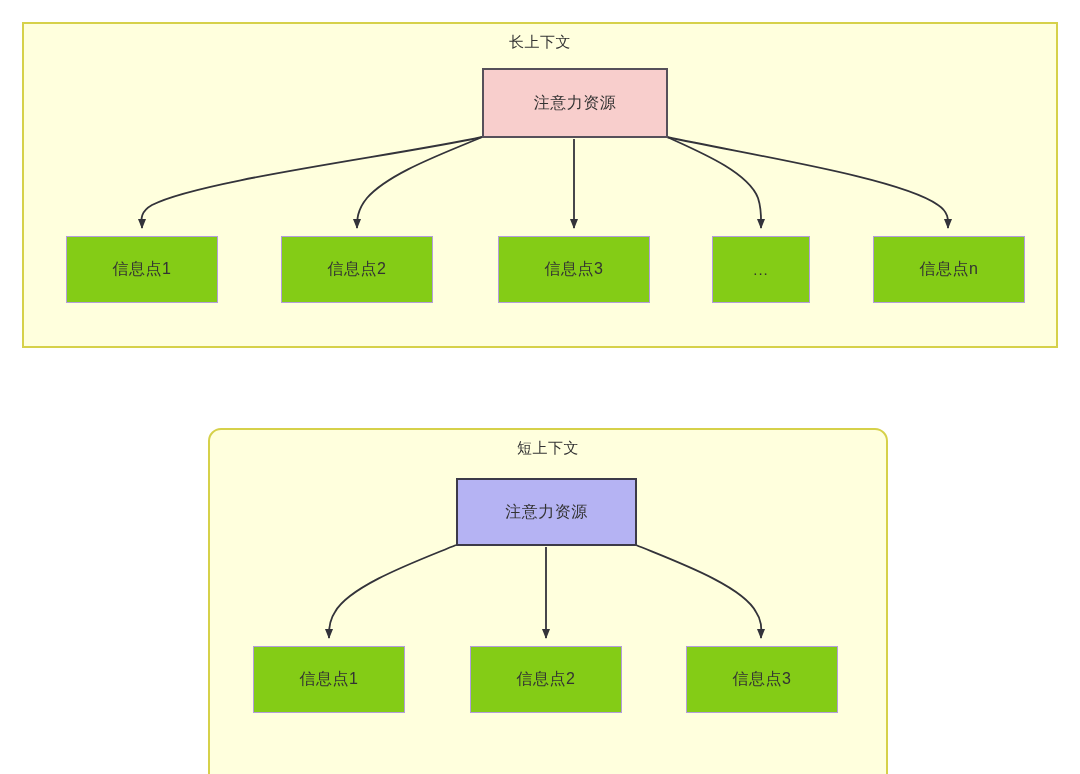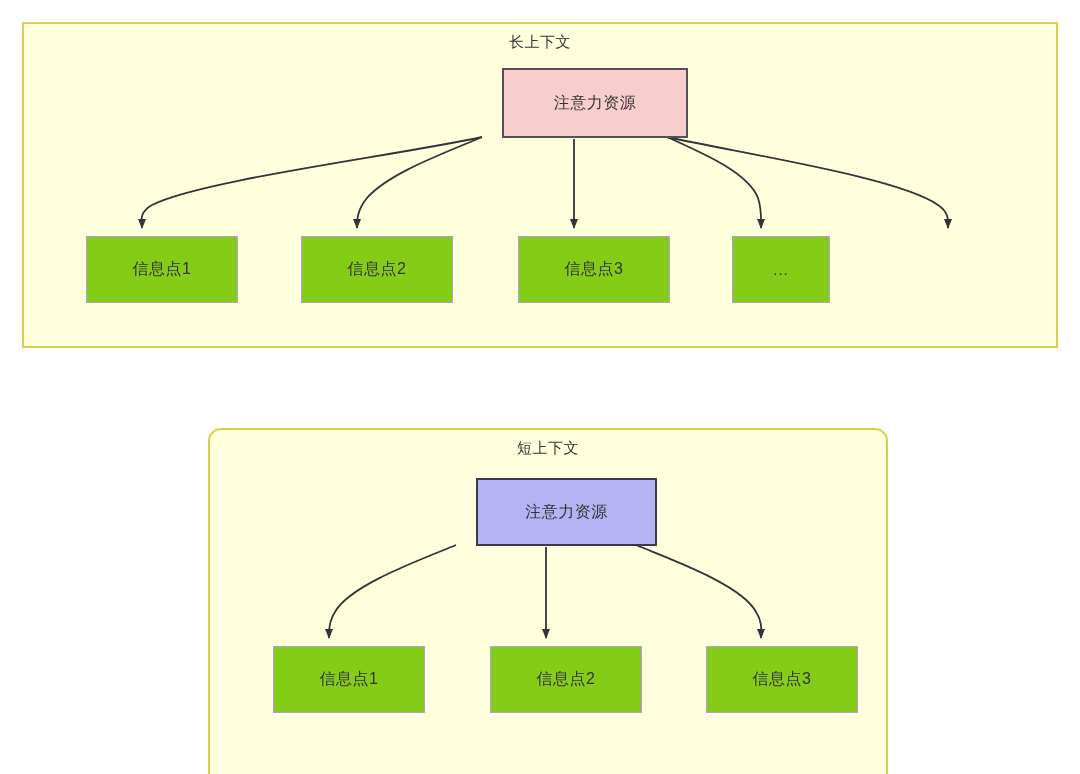--- a/index.html
+++ b/index.html
@@ -51,21 +51,20 @@
   }
   .node {
     position: absolute;
     box-sizing: border-box;
     display: flex;
     align-items: center;
     justify-content: center;
     font-size: 16px;
     color: #333333;
     letter-spacing: 0.5px;
-    margin-left: 20px;
   }
   .node-root-red {
     background: #f8cecc;
     border: 2px solid #56505a;
   }
   .node-root-blue {
     background: #b5b3f3;
     border: 2px solid #3c3a48;
   }
   .node-info {
@@ -127,20 +126,23 @@
   </div>
   <div class="node node-info" style="left:281px; top:236px; width:152px; height:67px;">
     <span>信息点2</span>
   </div>
   <div class="node node-info" style="left:498px; top:236px; width:152px; height:67px;">
     <span>信息点3</span>
   </div>
   <div class="node node-info" style="left:712px; top:236px; width:98px; height:67px;">
     <span class="ellipsis-label">...</span>
   </div>
+  <div class="node node-info" style="left:873px; top:236px; width:152px; height:67px;">
+    <span>信息点n</span>
+  </div>
 
   <div class="panel" id="panel-short">
     <div class="panel-title">短上下文</div>
   </div>
 
   <svg class="edge-layer">
 
     <path class="edge-path" marker-end="url(#arrowhead)" d="M456,545 C 420,560 350,585 335,612 C 328,622 329,632 329,638"></path>
 
     <path class="edge-path" marker-end="url(#arrowhead)" d="M546,547 L546,638"></path>

